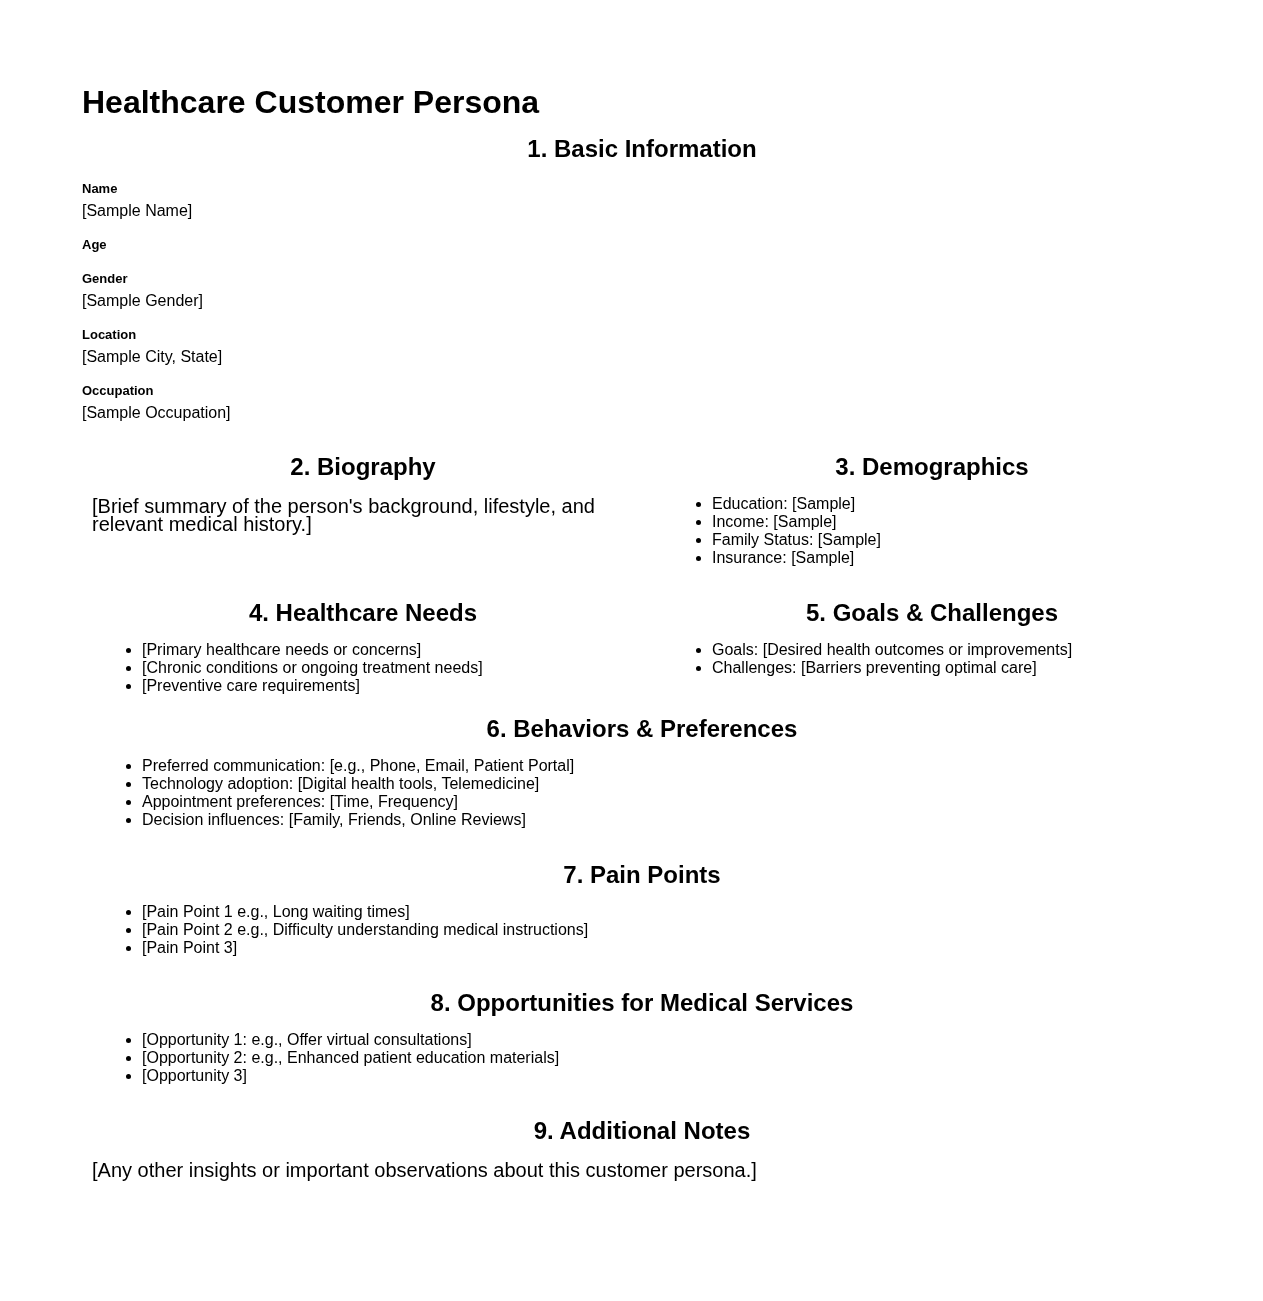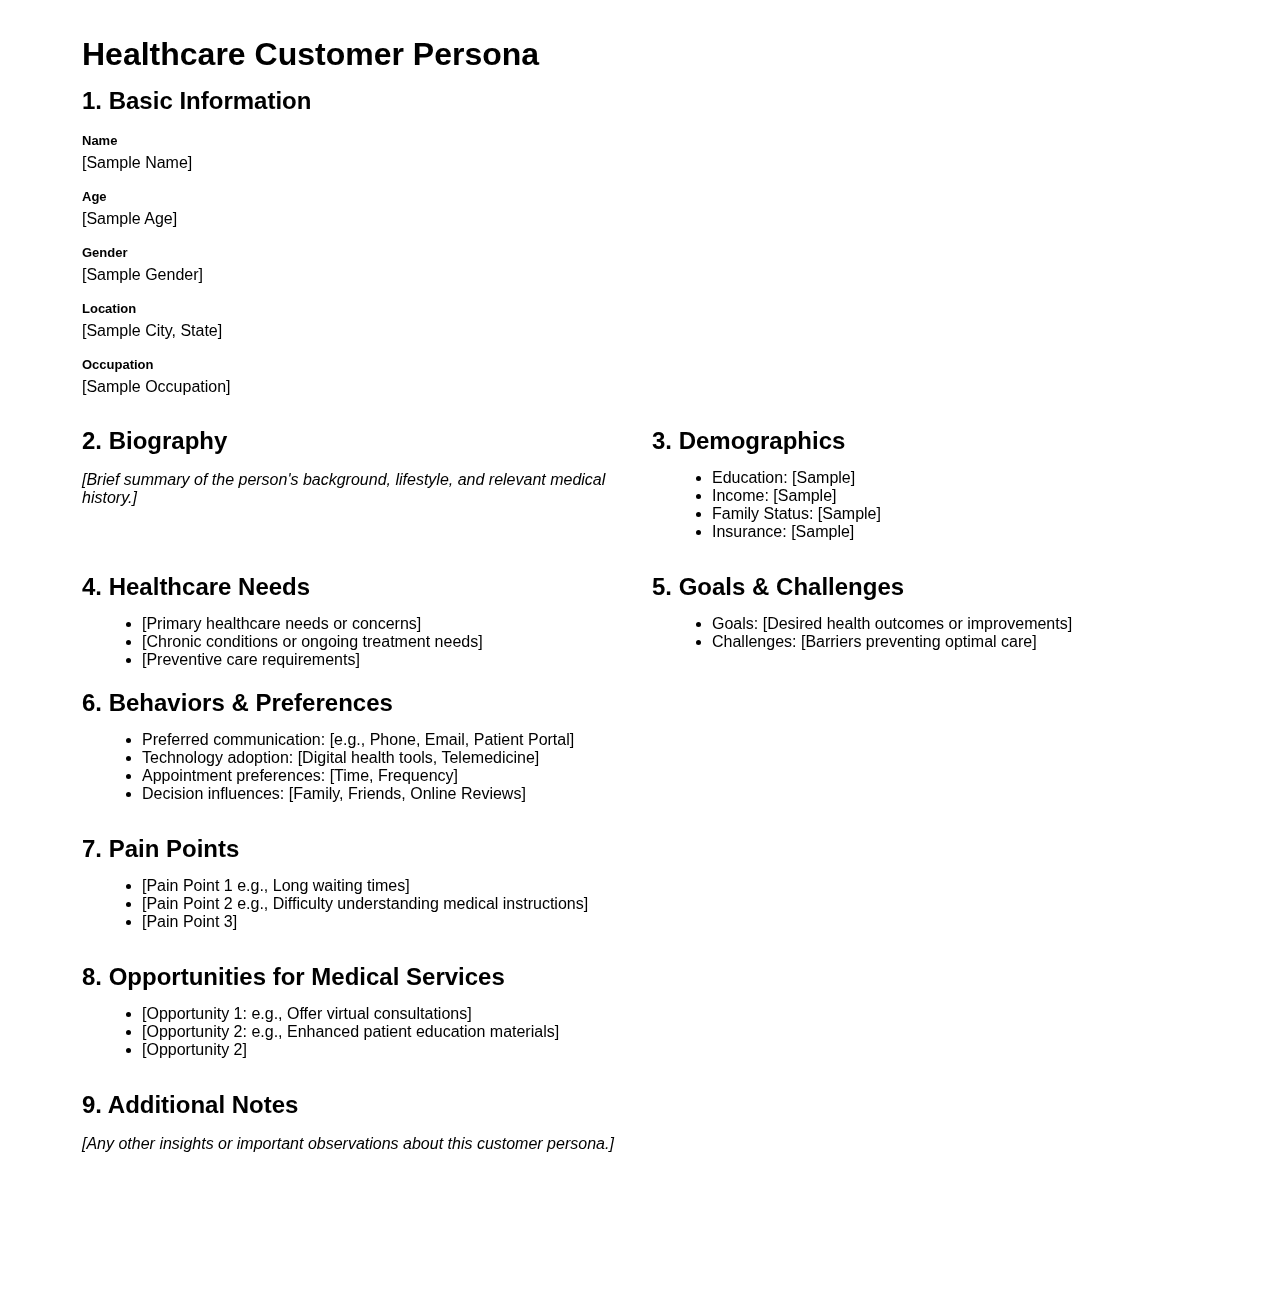--- a/index.html
+++ b/index.html
@@ -3,29 +3,29 @@
 <meta charset="utf-8">
 <style>
   html, body { margin: 0; padding: 0; background: #ffffff; }
   body {
     font-family: "Liberation Sans", sans-serif;
     color: #000000;
     width: 1263px;
     height: 1301px;
     overflow: hidden;
   }
-  .page { position: relative; padding: 36px 0 0 82px; width: 1120px; }
+  .page { position: relative; padding: 84px 0 0 82px; width: 1120px; }
   h1 { font-size: 32px; font-weight: bold; margin: 0; line-height: 37px; }
-  h2 { font-size: 24px; font-weight: bold; margin: 0; line-height: 28px; }
+  h2 { font-size: 24px; font-weight: bold; margin: 0; line-height: 28px; text-align: center; }
   .sec1 h2 { margin-top: 14px; }
   .field-label { font-weight: bold; font-size: 13px; line-height: 18px; margin-top: 16px; }
   .sec1 .field-label:first-of-type { margin-top: 17px; }
   .field-value { font-size: 16px; line-height: 18px; margin-top: 4px; }
   .grid { display: grid; grid-template-columns: 562px 560px; column-gap: 8px; }
-  p.body { font-size: 16px; line-height: 18px; margin: 16px 0 0 0; width: 530px; font-style: italic; }
+  p.body { font-size: 20px; line-height: 18px; margin: 16px 0 0 10px; width: 530px; }
   ul { margin: 14px 0 0 0; padding-left: 60px; list-style: disc; }
   li { font-size: 16px; line-height: 18px; }
   .sec2, .sec3 { margin-top: 31px; }
   .sec4, .sec5 { margin-top: 32px; }
   .sec6 { margin-top: 20px; }
   .sec7 { margin-top: 32px; }
   .sec8 { margin-top: 32px; }
   .sec9 { margin-top: 32px; }
   .sec3 ul, .sec5 ul { margin-top: 14px; }
   .sec9 p.body { width: 700px; }
@@ -34,21 +34,20 @@
 <body>
 
 <div class="page">
   <h1>Healthcare Customer Persona</h1>
 
   <section class="sec1">
     <h2>1. Basic Information</h2>
     <div class="field-label">Name</div>
     <div class="field-value">[Sample Name]</div>
     <div class="field-label">Age</div>
-    <div class="field-value">[Sample Age]</div>
     <div class="field-label">Gender</div>
     <div class="field-value">[Sample Gender]</div>
     <div class="field-label">Location</div>
     <div class="field-value">[Sample City, State]</div>
     <div class="field-label">Occupation</div>
     <div class="field-value">[Sample Occupation]</div>
   </section>
 
   <div class="grid">
     <section class="sec2">
@@ -98,21 +97,21 @@
       <li>[Pain Point 2 e.g., Difficulty understanding medical instructions]</li>
       <li>[Pain Point 3]</li>
     </ul>
   </section>
 
   <section class="sec8">
     <h2>8. Opportunities for Medical Services</h2>
     <ul>
       <li>[Opportunity 1: e.g., Offer virtual consultations]</li>
       <li>[Opportunity 2: e.g., Enhanced patient education materials]</li>
-      <li>[Opportunity 2]</li>
+      <li>[Opportunity 3]</li>
     </ul>
   </section>
 
   <section class="sec9">
     <h2>9. Additional Notes</h2>
     <p class="body">[Any other insights or important observations about this customer persona.]</p>
   </section>
 </div>
 
 </body></html>

